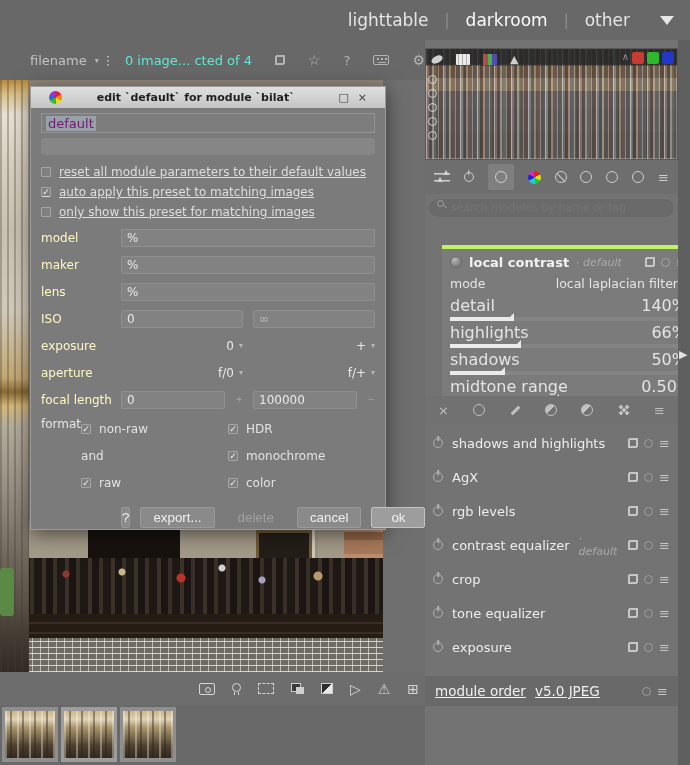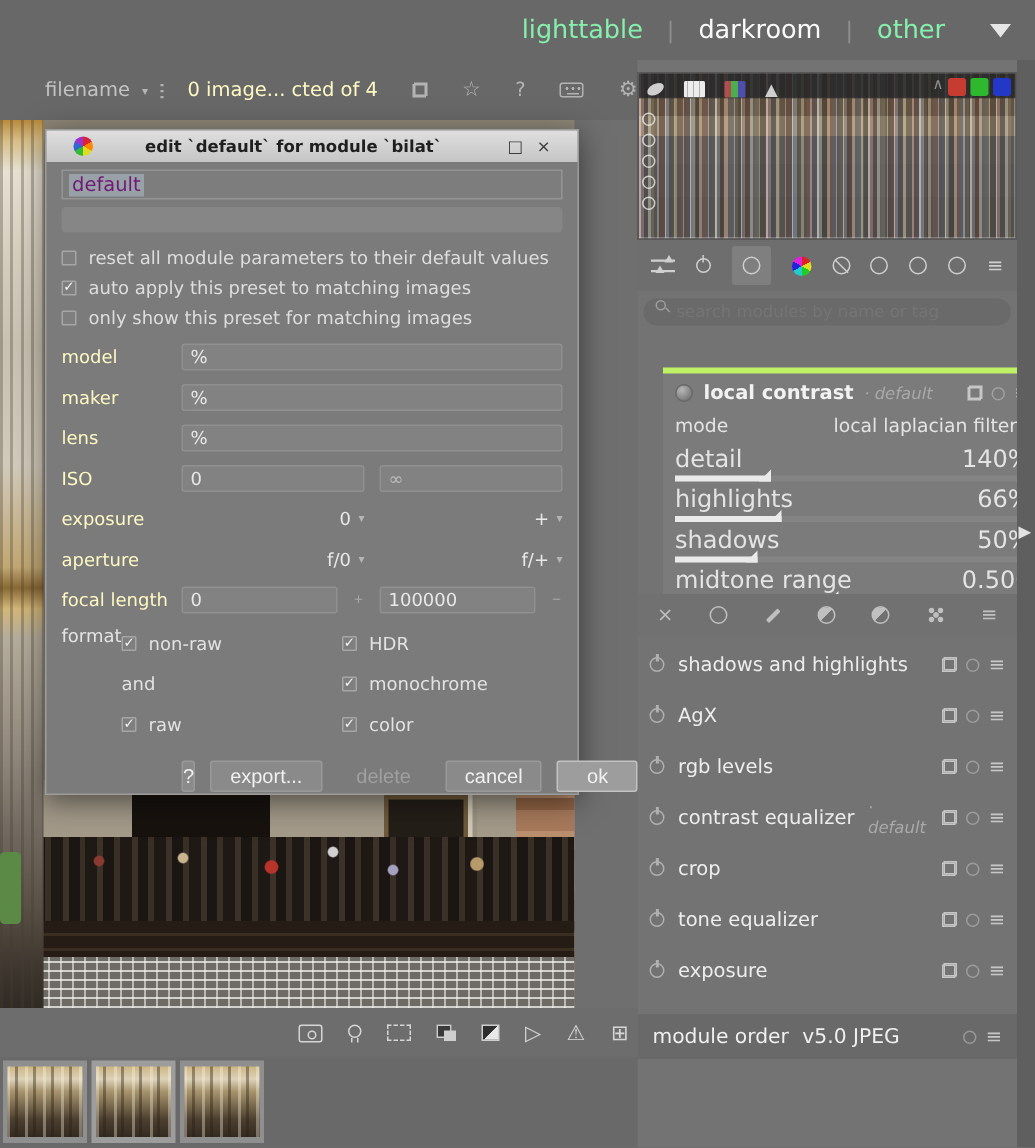--- a/index.html
+++ b/index.html
@@ -2,30 +2,30 @@
 <html><head>
 <meta charset="utf-8">
 <style>
   * { margin:0; padding:0; box-sizing:border-box; }
   html,body { width:690px; height:765px; overflow:hidden; }
   body { font-family:"DejaVu Sans","Liberation Sans",sans-serif; background:#6f6f6f; position:relative; color:#e4e4e4; }
 
   
   .topbar { position:absolute; left:0; top:0; width:690px; height:40px; background:#686868;
             display:flex; align-items:center; justify-content:flex-end; gap:16px; padding-right:16px; font-size:17px; }
-  .tab.dim { color:#86efac; } .tab.active { color:#fbfbfb; }
+  .tab.dim { color:#e5e5e5; } .tab.active { color:#fbfbfb; }
   .vsep { color:#8e8e8e; font-size:15px; }
   .ddarrow { width:0; height:0; border-left:7px solid transparent; border-right:7px solid transparent; border-top:9px solid #e6e6e6; margin-left:14px; }
 
   
   .center { position:absolute; left:0; top:40px; width:425px; height:725px; background:#6f6f6f; }
   .toolbar2 { position:absolute; left:0; top:0; width:425px; height:40px; background:#686868;
               display:flex; align-items:center; padding-left:30px; gap:8px; color:#c3c3c3; font-size:13px; }
   .toolbar2 .caret { font-size:8px; color:#b5b5b5; }
-  .cnt { color:#fef9c3; margin-left:8px; white-space:nowrap; }
+  .cnt { color:#5eead4; margin-left:8px; white-space:nowrap; }
   .tb-ic { margin-left:15px; color:#b3b3b3; display:inline-flex; align-items:center; }
   .glyph14 { font-size:14px; } .glyph13 { font-size:13px; }
 
   
   .photo { position:absolute; left:0; top:40px; width:383px; height:592px; overflow:hidden; background:#8d8577; z-index:1; }
   .ph-col { position:absolute; left:0; top:0; width:29px; height:592px; z-index:3;
     background:
       repeating-linear-gradient(90deg, rgba(70,60,45,.32) 0 2px, rgba(255,255,255,0) 2px 7px),
       linear-gradient(180deg,#b98b3e 0px,#d9c088 14px,#e8e2d4 34px,#d6cfc0 90px,#c9c2b2 150px,#d2cbbc 230px,#c2a873 298px,#8a6a35 312px,#d4b87a 326px,#b5ad9d 345px,#8d857a 430px,#6e665c 480px,#584f45 525px,#3e372f 565px,#2f2a24 592px); }
   .ph-wall { position:absolute; left:0; top:440px; width:383px; height:75px;
@@ -58,21 +58,21 @@
             border:1px solid #9c9c9c; box-shadow:0 4px 18px rgba(0,0,0,.5); z-index:5; font-size:12px; }
   .dlg-title { height:21px; background:linear-gradient(#dfdfdf,#c5c5c5); display:flex; align-items:center; padding:0 18px; }
   .dlg-logo { width:13px; height:13px; border-radius:50%;
     background:conic-gradient(#d23 0 17%,#f80 17% 33%,#dd2 33% 50%,#3b3 50% 67%,#36c 67% 83%,#93c 83% 100%); }
   .dlg-tt { flex:1; text-align:center; font-weight:bold; font-size:11px; color:#1f1f1f; }
   .winbtn { color:#3c3c3c; font-size:11px; margin-left:9px; }
   .dlg-body { padding:5px 10px 0; display:flex; flex-direction:column; }
   .name-field { height:20px; background:#7d7d7d; border:1px solid #949494; display:flex; align-items:center; padding:0 4px; margin-bottom:5px; font-size:13px; }
   .name-sel { background:#98a0a8; color:#701a75; padding:0 2px; }
   .desc-field { height:17px; background:#868686; border-radius:3px; margin-bottom:7px; }
-  .opt { display:flex; align-items:center; gap:8px; height:20px; color:#dedede; }
+  .opt { display:flex; align-items:center; gap:8px; height:20px; color:#dedede;text-decoration:underline; }
   .cb { flex:0 0 10px; width:10px; height:10px; border:1px solid #a6a6a6; background:#7f7f7f; border-radius:1px;
         font-size:9px; line-height:8px; text-align:center; color:#f4f4f4; }
   .frow { display:flex; align-items:center; height:23px; margin-top:4px; }
   .frow .lbl { width:80px; color:#fef9c3; }
   .cols { flex:1; display:flex; gap:10px; align-items:center; }
   .tin { flex:1; height:18px; background:#828282; border:1px solid #909090; border-radius:2px; color:#e8e8e8;
          padding:0 5px; display:flex; align-items:center; min-width:0; }
   .tin.dim { color:#b9b9b9; }
   .ddcol { flex:1; display:flex; justify-content:flex-end; align-items:center; gap:5px; color:#e8e8e8; }
   .caret { font-size:8px; color:#b5b5b5; }
@@ -178,21 +178,21 @@
       radial-gradient(circle at 6px 6px, currentColor 1.6px, rgba(0,0,0,0) 2.1px); }
   .xg { font-size:13px; }
 
   .modlist { position:absolute; left:0; top:386px; width:253px; height:246px; overflow:hidden; }
   .mrow { height:34px; display:flex; align-items:center; gap:9px; padding:0 8px; }
   .mrow .pwr { color:#b0b0b0; flex:0 0 auto; }
   .mname { font-size:13px; color:#ededed; white-space:nowrap; }
 
   .morder { position:absolute; left:0; top:636px; width:253px; height:30px; background:#696969;
             display:flex; align-items:center; gap:9px; padding:0 10px; }
-  .mo-t { font-size:13.5px; color:#f0f0f0; }
+  .mo-t { font-size:13.5px; color:#f0f0f0;text-decoration:underline; }
 
   .edge { position:absolute; left:678px; top:40px; width:12px; height:725px; background:#5f5f5f; }
   .edge .arrow { position:absolute; left:1px; top:308px; color:#e2e2e2; font-size:11px; }
 
   .icon-kbd { width:16px; height:10px; border:1px solid currentColor; border-radius:2px;
     background:
       radial-gradient(circle at 4px 3px, currentColor .8px, rgba(0,0,0,0) 1.2px),
       radial-gradient(circle at 8px 3px, currentColor .8px, rgba(0,0,0,0) 1.2px),
       radial-gradient(circle at 12px 3px, currentColor .8px, rgba(0,0,0,0) 1.2px),
       linear-gradient(currentColor 0 0) 4px 6px/8px 1px no-repeat; }

